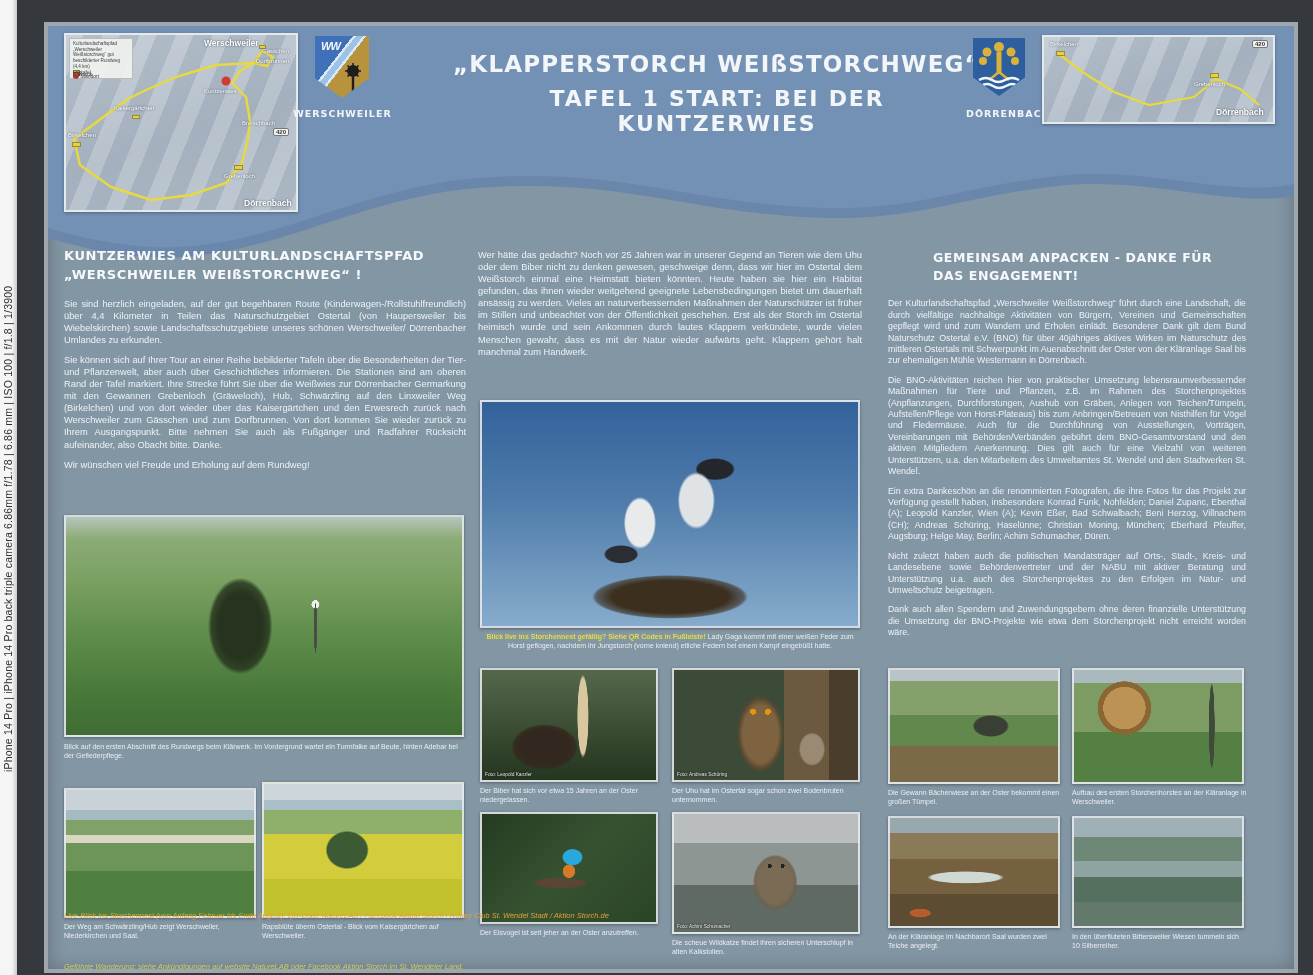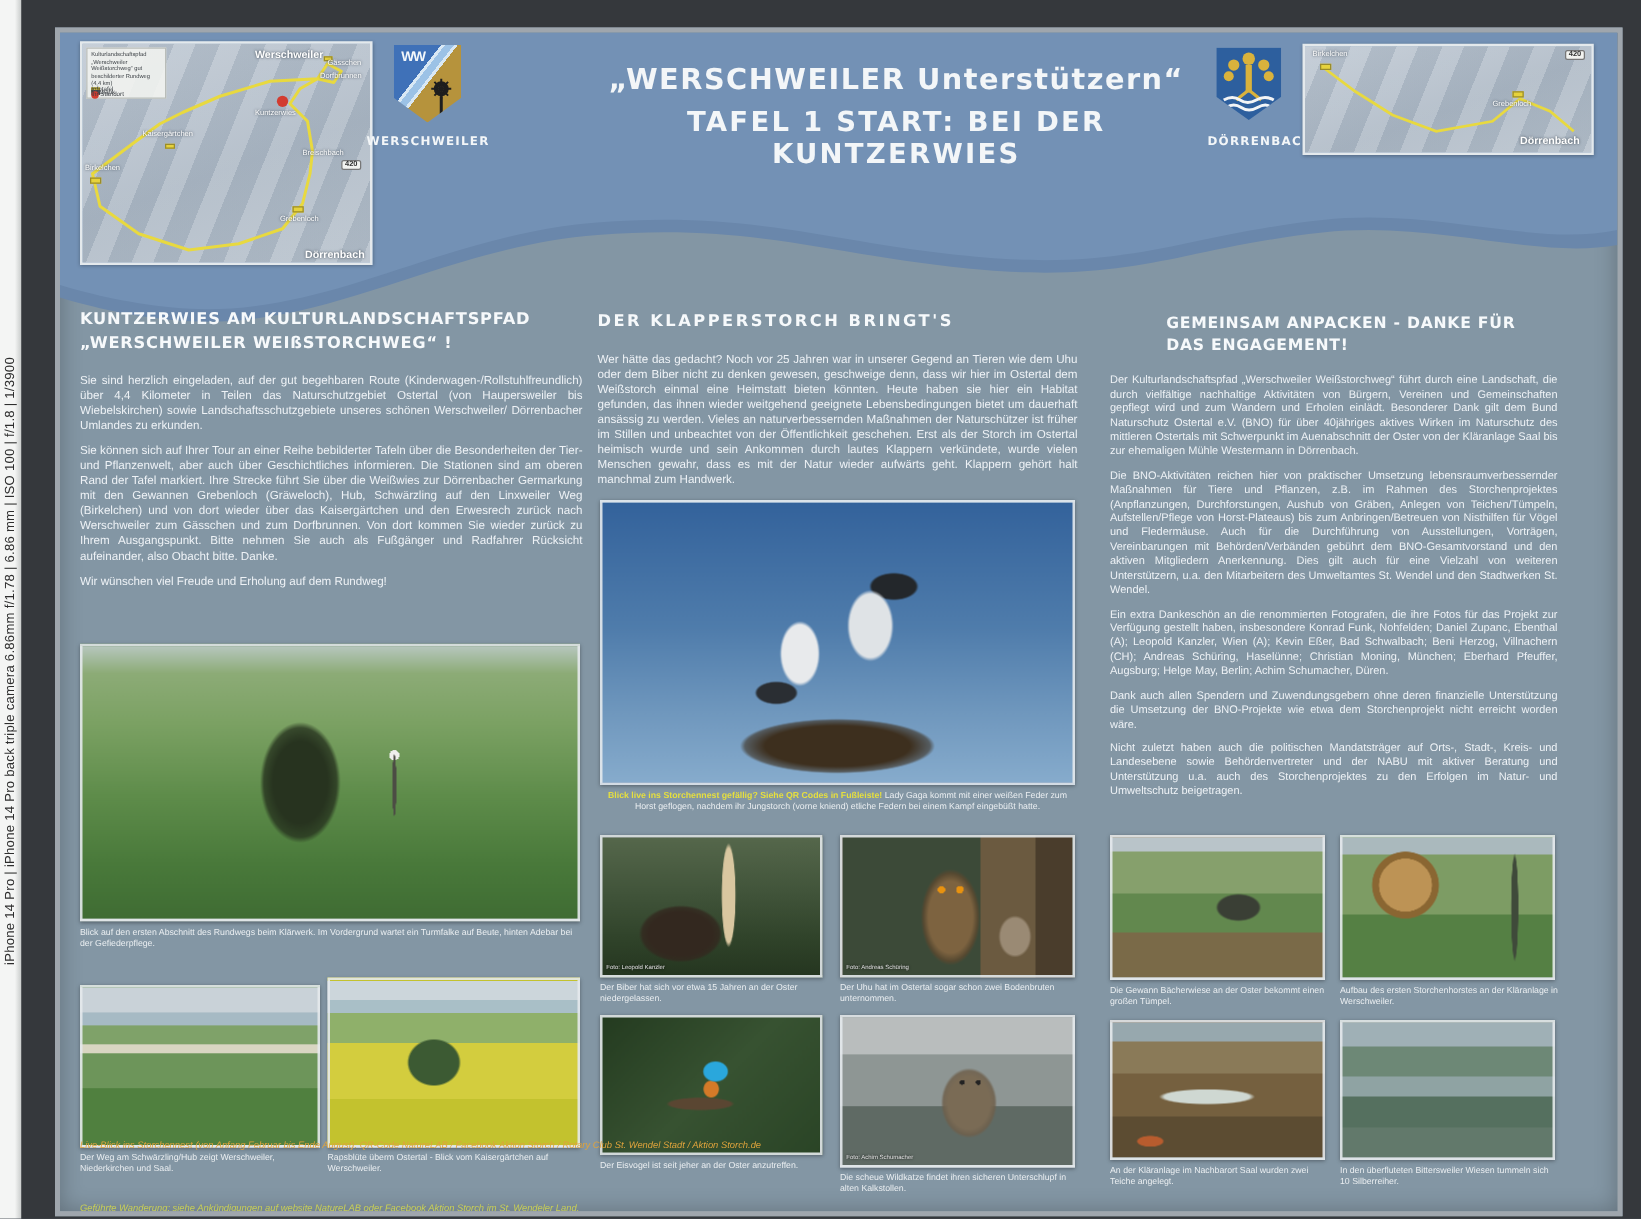--- a/index.html
+++ b/index.html
@@ -43,21 +43,21 @@
   .legend-row span.txt { font-size:5px; color:#3a3f44; }
   .sq { width:7px; height:4px; background:#e6d23c; border:.5px solid #8a7c20; }
   .dot { width:6px; height:6px; border-radius:50%; background:#d23c30; }
   .bench { width:7px; height:4px; background:#4a4f54; }
   .road-badge { background:#f2f3f0; border:1px solid #777; border-radius:2px; color:#333; font-size:6px; font-weight:bold; padding:0 2px; }
   .marker { width:9px; height:5px; background:#e6d23c; border:.5px solid #9a8c2a; }
 
   
   .crest { clip-path:polygon(0 0,100% 0,100% 68%,50% 100%,0 68%); }
   .crest-w { background:linear-gradient(128deg,#3f71b8 0 37%,#d9e8f4 37% 40%,#9cc2e6 40% 47%,#d9e8f4 47% 50%,#b6933c 50%); }
-  .crest-w .ww { left:6px; top:4px; color:#f4f8fb; font-weight:bold; font-size:11px; letter-spacing:-1px; }
+  .crest-w .ww { left:6px; top:4px; color:#f4f8fb; font-weight:bold; font-size:11px; font-style:italic; letter-spacing:-1px; }
 
   
   .col { color:#eef2f6; }
   .col h2 { position:static; font-family:"DejaVu Sans", sans-serif; font-weight:bold; color:#f6f9fb;
     font-size:13px; letter-spacing:.6px; line-height:1.45; margin-bottom:13px; }
   .col p { position:static; font-size:9.3px; line-height:1.3; text-align:justify; margin-bottom:8px; }
   .col3 p { font-size:8.8px; }
 
   
   .photo { border:2px solid rgba(228,233,236,.9); box-shadow:0 1px 3px rgba(0,0,0,.35); }
@@ -177,21 +177,21 @@
     <svg style="left:28px; top:26px;" width="20" height="32" viewBox="0 0 20 32">
       <circle cx="10" cy="9" r="6" fill="#1e1e1e"></circle>
       <circle cx="10" cy="9" r="2.2" fill="#b6933c"></circle>
       <path d="M10,1 V17 M2,9 H18 M4.5,3.5 L15.5,14.5 M15.5,3.5 L4.5,14.5" stroke="#1e1e1e" stroke-width="1.6"></path>
       <rect x="8.8" y="15" width="2.4" height="16" fill="#1e1e1e"></rect>
     </svg>
   </div>
   <div class="crest-label" style="left:242px; top:82px; width:105px;">WERSCHWEILER</div>
 
   <div class="title-block">
-    <span class="title-l2">„WERSCHWEILER Unterstützern“</span>
+    <span class="title-l2">„KLAPPERSTORCH WEIßSTORCHWEG“</span>
     <span class="title-l3">TAFEL 1 START:  BEI DER KUNTZERWIES</span>
   </div>
 
   <div class="crest" style="left:925px; top:12px; width:52px; height:58px; background:#2d5f9e;">
     <svg style="left:0;top:0;" width="52" height="58" viewBox="0 0 52 58">
       <rect x="23.5" y="14" width="5" height="22" fill="#d9b23c"></rect>
       <path d="M26,34 L16,42 M26,34 L36,42" stroke="#d9b23c" stroke-width="2.5"></path>
       <circle cx="26" cy="9" r="5" fill="#d9b23c"></circle>
       <circle cx="14" cy="14" r="4.5" fill="#d9b23c"></circle>
       <circle cx="38" cy="14" r="4.5" fill="#d9b23c"></circle>
@@ -225,21 +225,20 @@
 
   <div class="photo ph-klaerwerk" style="left:16px; top:489px; width:400px; height:222px;"></div>
   <div class="caption" style="left:16px; top:716px; width:400px;">Blick auf den ersten Abschnitt des Rundwegs beim Klärwerk. Im Vordergrund wartet ein Turmfalke auf Beute, hinten Adebar bei der Gefiederpflege.</div>
 
   <div class="photo ph-village" style="left:16px; top:762px; width:192px; height:130px;"></div>
   <div class="photo ph-raps" style="left:214px; top:756px; width:202px; height:136px;"></div>
   <div class="caption" style="left:16px; top:896px; width:196px;">Der Weg am Schwärzling/Hub zeigt Werschweiler, Niederkirchen und Saal.</div>
   <div class="caption" style="left:214px; top:896px; width:202px;">Rapsblüte überm Ostertal - Blick vom Kaisergärtchen auf Werschweiler.</div>
 
   <div class="col" style="left:430px; top:223px; width:384px;">
-    <h2 style="letter-spacing:2px;">DER KLAPPERSTORCH BRINGT'S</h2>
     <p>Wer hätte das gedacht? Noch vor 25 Jahren war in unserer Gegend an Tieren wie dem Uhu oder dem Biber nicht zu denken gewesen, geschweige denn, dass wir hier im Ostertal dem Weißstorch einmal eine Heimstatt bieten könnten. Heute haben sie hier ein Habitat gefunden, das ihnen wieder weitgehend geeignete Lebensbedingungen bietet um dauerhaft ansässig zu werden. Vieles an naturverbessernden Maßnahmen der Naturschützer ist früher im Stillen und unbeachtet von der Öffentlichkeit geschehen. Erst als der Storch im Ostertal heimisch wurde und sein Ankommen durch lautes Klappern verkündete, wurde vielen Menschen gewahr, dass es mit der Natur wieder aufwärts geht. Klappern gehört halt manchmal zum Handwerk.</p>
   </div>
 
   <div class="photo ph-storks" style="left:432px; top:374px; width:380px; height:228px;"></div>
   <div class="caption center" style="left:432px; top:606px; width:380px;">
     <span style="position:static" class="hl">Blick live ins Storchennest gefällig? Siehe QR Codes in Fußleiste!</span>
     <span style="position:static">Lady Gaga kommt mit einer weißen Feder zum Horst geflogen, nachdem ihr Jungstorch (vorne kniend) etliche Federn bei einem Kampf eingebüßt hatte.</span>
   </div>
 
   <div class="photo ph-beaver" style="left:432px; top:642px; width:178px; height:114px;">
@@ -256,22 +255,22 @@
     <span class="credit">Foto: Achim Schumacher</span>
   </div>
   <div class="caption" style="left:432px; top:902px; width:180px;">Der Eisvogel ist seit jeher an der Oster anzutreffen.</div>
   <div class="caption" style="left:624px; top:912px; width:190px;">Die scheue Wildkatze findet ihren sicheren Unterschlupf in alten Kalkstollen.</div>
 
   <div class="col col3" style="left:840px; top:223px; width:358px;">
     <h2 style="font-size:12.5px;margin-left:45px;">GEMEINSAM ANPACKEN - DANKE FÜR DAS ENGAGEMENT!</h2>
     <p>Der Kulturlandschaftspfad „Werschweiler Weißstorchweg“ führt durch eine Landschaft, die durch vielfältige nachhaltige Aktivitäten von Bürgern, Vereinen und Gemeinschaften gepflegt wird und zum Wandern und Erholen einlädt. Besonderer Dank gilt dem Bund Naturschutz Ostertal e.V. (BNO) für über 40jähriges aktives Wirken im Naturschutz des mittleren Ostertals mit Schwerpunkt im Auenabschnitt der Oster von der Kläranlage Saal bis zur ehemaligen Mühle Westermann in Dörrenbach.</p>
     <p>Die BNO-Aktivitäten reichen hier von praktischer Umsetzung lebensraumverbessernder Maßnahmen für Tiere und Pflanzen, z.B. im Rahmen des Storchenprojektes (Anpflanzungen, Durchforstungen, Aushub von Gräben, Anlegen von Teichen/Tümpeln, Aufstellen/Pflege von Horst-Plateaus) bis zum Anbringen/Betreuen von Nisthilfen für Vögel und Fledermäuse. Auch für die Durchführung von Ausstellungen, Vorträgen, Vereinbarungen mit Behörden/Verbänden gebührt dem BNO-Gesamtvorstand und den aktiven Mitgliedern Anerkennung. Dies gilt auch für eine Vielzahl von weiteren Unterstützern, u.a. den Mitarbeitern des Umweltamtes St. Wendel und den Stadtwerken St. Wendel.</p>
     <p>Ein extra Dankeschön an die renommierten Fotografen, die ihre Fotos für das Projekt zur Verfügung gestellt haben, insbesondere Konrad Funk, Nohfelden; Daniel Zupanc, Ebenthal (A); Leopold Kanzler, Wien (A); Kevin Eßer, Bad Schwalbach; Beni Herzog, Villnachern (CH); Andreas Schüring, Haselünne; Christian Moning, München; Eberhard Pfeuffer, Augsburg; Helge May, Berlin; Achim Schumacher, Düren.</p>
+    <p>Nicht zuletzt haben auch die politischen Mandatsträger auf Orts-, Stadt-, Kreis- und Landesebene sowie Behördenvertreter und der NABU mit aktiver Beratung und Unterstützung u.a. auch des Storchenprojektes zu den Erfolgen im Natur- und Umweltschutz beigetragen.</p>
     <p>Dank auch allen Spendern und Zuwendungsgebern ohne deren finanzielle Unterstützung die Umsetzung der BNO-Projekte wie etwa dem Storchenprojekt nicht erreicht worden wäre.</p>
-    <p>Nicht zuletzt haben auch die politischen Mandatsträger auf Orts-, Stadt-, Kreis- und Landesebene sowie Behördenvertreter und der NABU mit aktiver Beratung und Unterstützung u.a. auch des Storchenprojektes zu den Erfolgen im Natur- und Umweltschutz beigetragen.</p>
   </div>
 
   <div class="photo ph-tuempel" style="left:840px; top:642px; width:172px; height:116px;"></div>
   <div class="photo ph-horst" style="left:1024px; top:642px; width:172px; height:116px;"></div>
   <div class="caption" style="left:840px; top:762px; width:176px;">Die Gewann Bächerwiese an der Oster bekommt einen großen Tümpel.</div>
   <div class="caption" style="left:1024px; top:762px; width:176px;">Aufbau des ersten Storchenhorstes an der Kläranlage in Werschweiler.</div>
 
   <div class="photo ph-teiche" style="left:840px; top:790px; width:172px; height:112px;"></div>
   <div class="photo ph-wiesen" style="left:1024px; top:790px; width:172px; height:112px;"></div>
   <div class="caption" style="left:840px; top:906px; width:176px;">An der Kläranlage im Nachbarort Saal wurden zwei Teiche angelegt.</div>

